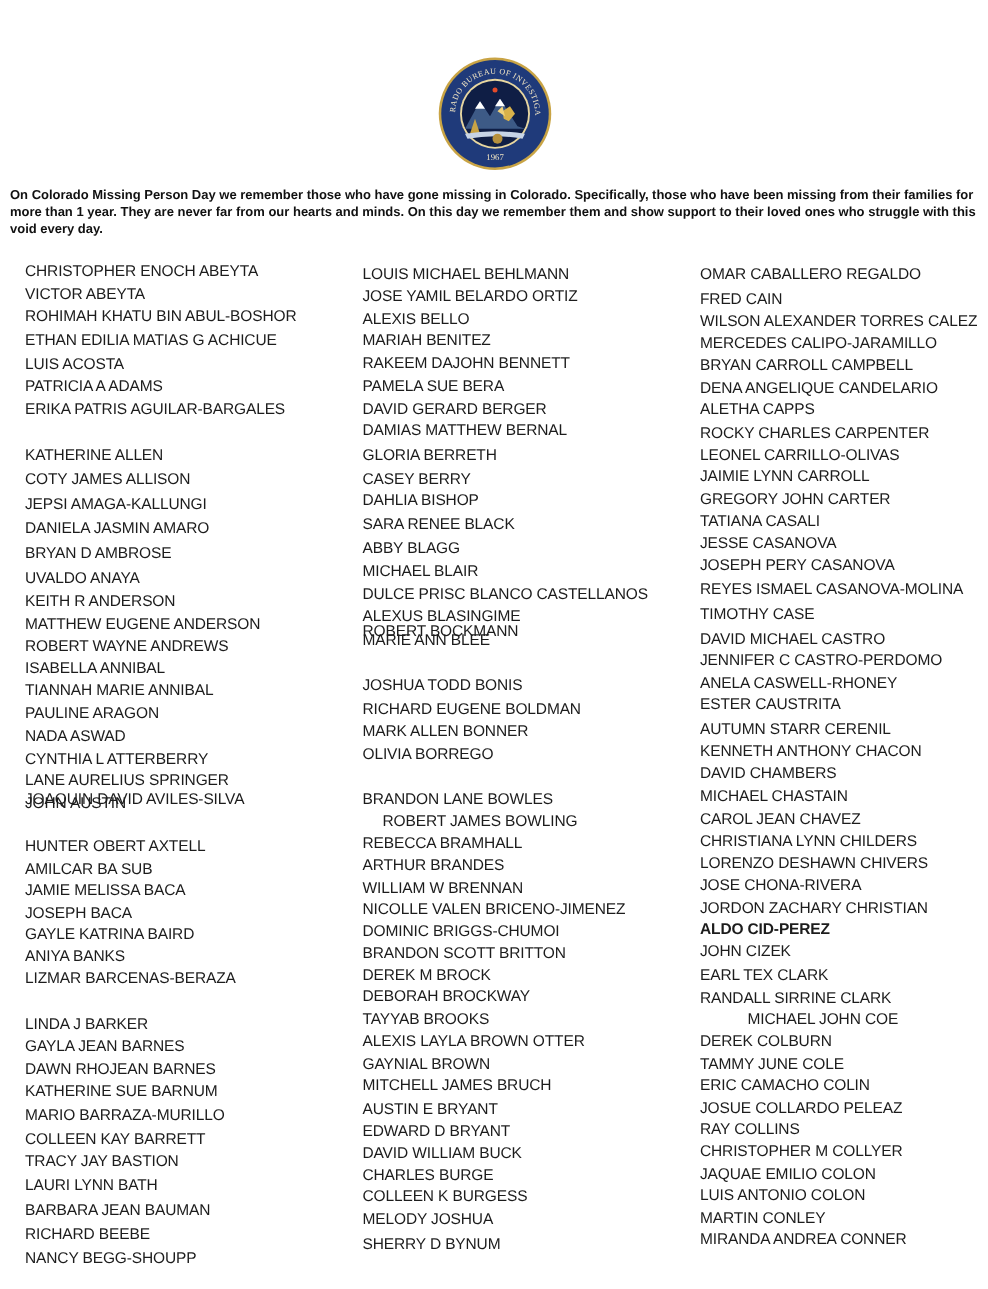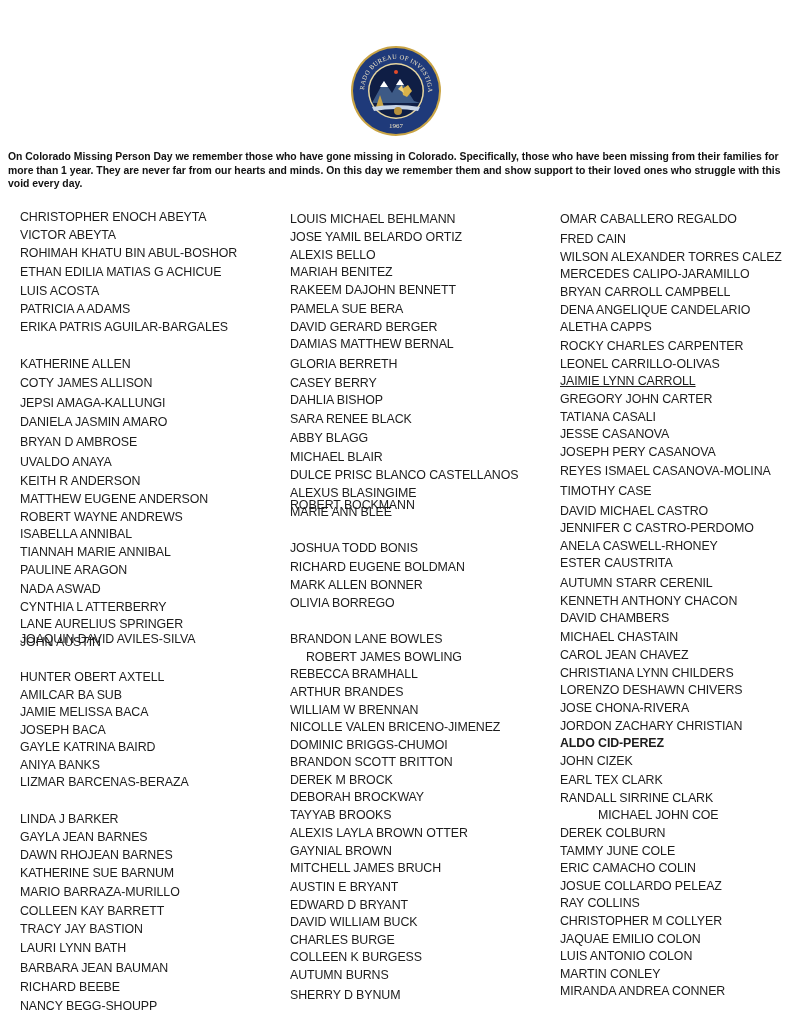--- a/index.html
+++ b/index.html
@@ -128,34 +128,34 @@
       <div class="name" style="top: 790px;">DEBORAH BROCKWAY</div>
       <div class="name" style="top: 808px;">TAYYAB BROOKS</div>
       <div class="name" style="top: 826px;">ALEXIS LAYLA BROWN OTTER</div>
       <div class="name" style="top: 844px;">GAYNIAL BROWN</div>
       <div class="name" style="top: 861px;">MITCHELL JAMES BRUCH</div>
       <div class="name" style="top: 880px;">AUSTIN E BRYANT</div>
       <div class="name" style="top: 898px;">EDWARD D BRYANT</div>
       <div class="name" style="top: 915px;">DAVID WILLIAM BUCK</div>
       <div class="name" style="top: 933px;">CHARLES BURGE</div>
       <div class="name" style="top: 950px;">COLLEEN K BURGESS</div>
-      <div class="name" style="top: 968px;">AUTUMN BURNS</div>
+      <div class="name" style="top: 968px;">MELODY JOSHUA</div>
       <div class="name" style="top: 988px;">SHERRY D BYNUM</div>
     </div>
     <div class="col" style="left: 560px;">
       <div class="name" style="top: 212px;">OMAR CABALLERO REGALDO</div>
       <div class="name" style="top: 232px;">FRED CAIN</div>
       <div class="name" style="top: 250px;">WILSON ALEXANDER TORRES CALEZ</div>
       <div class="name" style="top: 267px;">MERCEDES CALIPO-JARAMILLO</div>
       <div class="name" style="top: 285px;">BRYAN CARROLL CAMPBELL</div>
       <div class="name" style="top: 303px;">DENA ANGELIQUE CANDELARIO</div>
       <div class="name" style="top: 320px;">ALETHA CAPPS</div>
       <div class="name" style="top: 339px;">ROCKY CHARLES CARPENTER</div>
       <div class="name" style="top: 357px;">LEONEL CARRILLO-OLIVAS</div>
-      <div class="name" style="top: 374px; text-decoration: underline;">JAIMIE LYNN CARROLL</div>
+      <div class="name" style="top: 374px;">JAIMIE LYNN CARROLL</div>
       <div class="name" style="top: 392px;">GREGORY JOHN CARTER</div>
       <div class="name" style="top: 410px;">TATIANA CASALI</div>
       <div class="name" style="top: 427px;">JESSE CASANOVA</div>
       <div class="name" style="top: 445px;">JOSEPH PERY CASANOVA</div>
       <div class="name" style="top: 464px;">REYES ISMAEL CASANOVA-MOLINA</div>
       <div class="name" style="top: 484px;">TIMOTHY CASE</div>
       <div class="name" style="top: 504px;">DAVID MICHAEL CASTRO</div>
       <div class="name" style="top: 521px;">JENNIFER C CASTRO-PERDOMO</div>
       <div class="name" style="top: 539px;">ANELA CASWELL-RHONEY</div>
       <div class="name" style="top: 556px;">ESTER CAUSTRITA</div>

